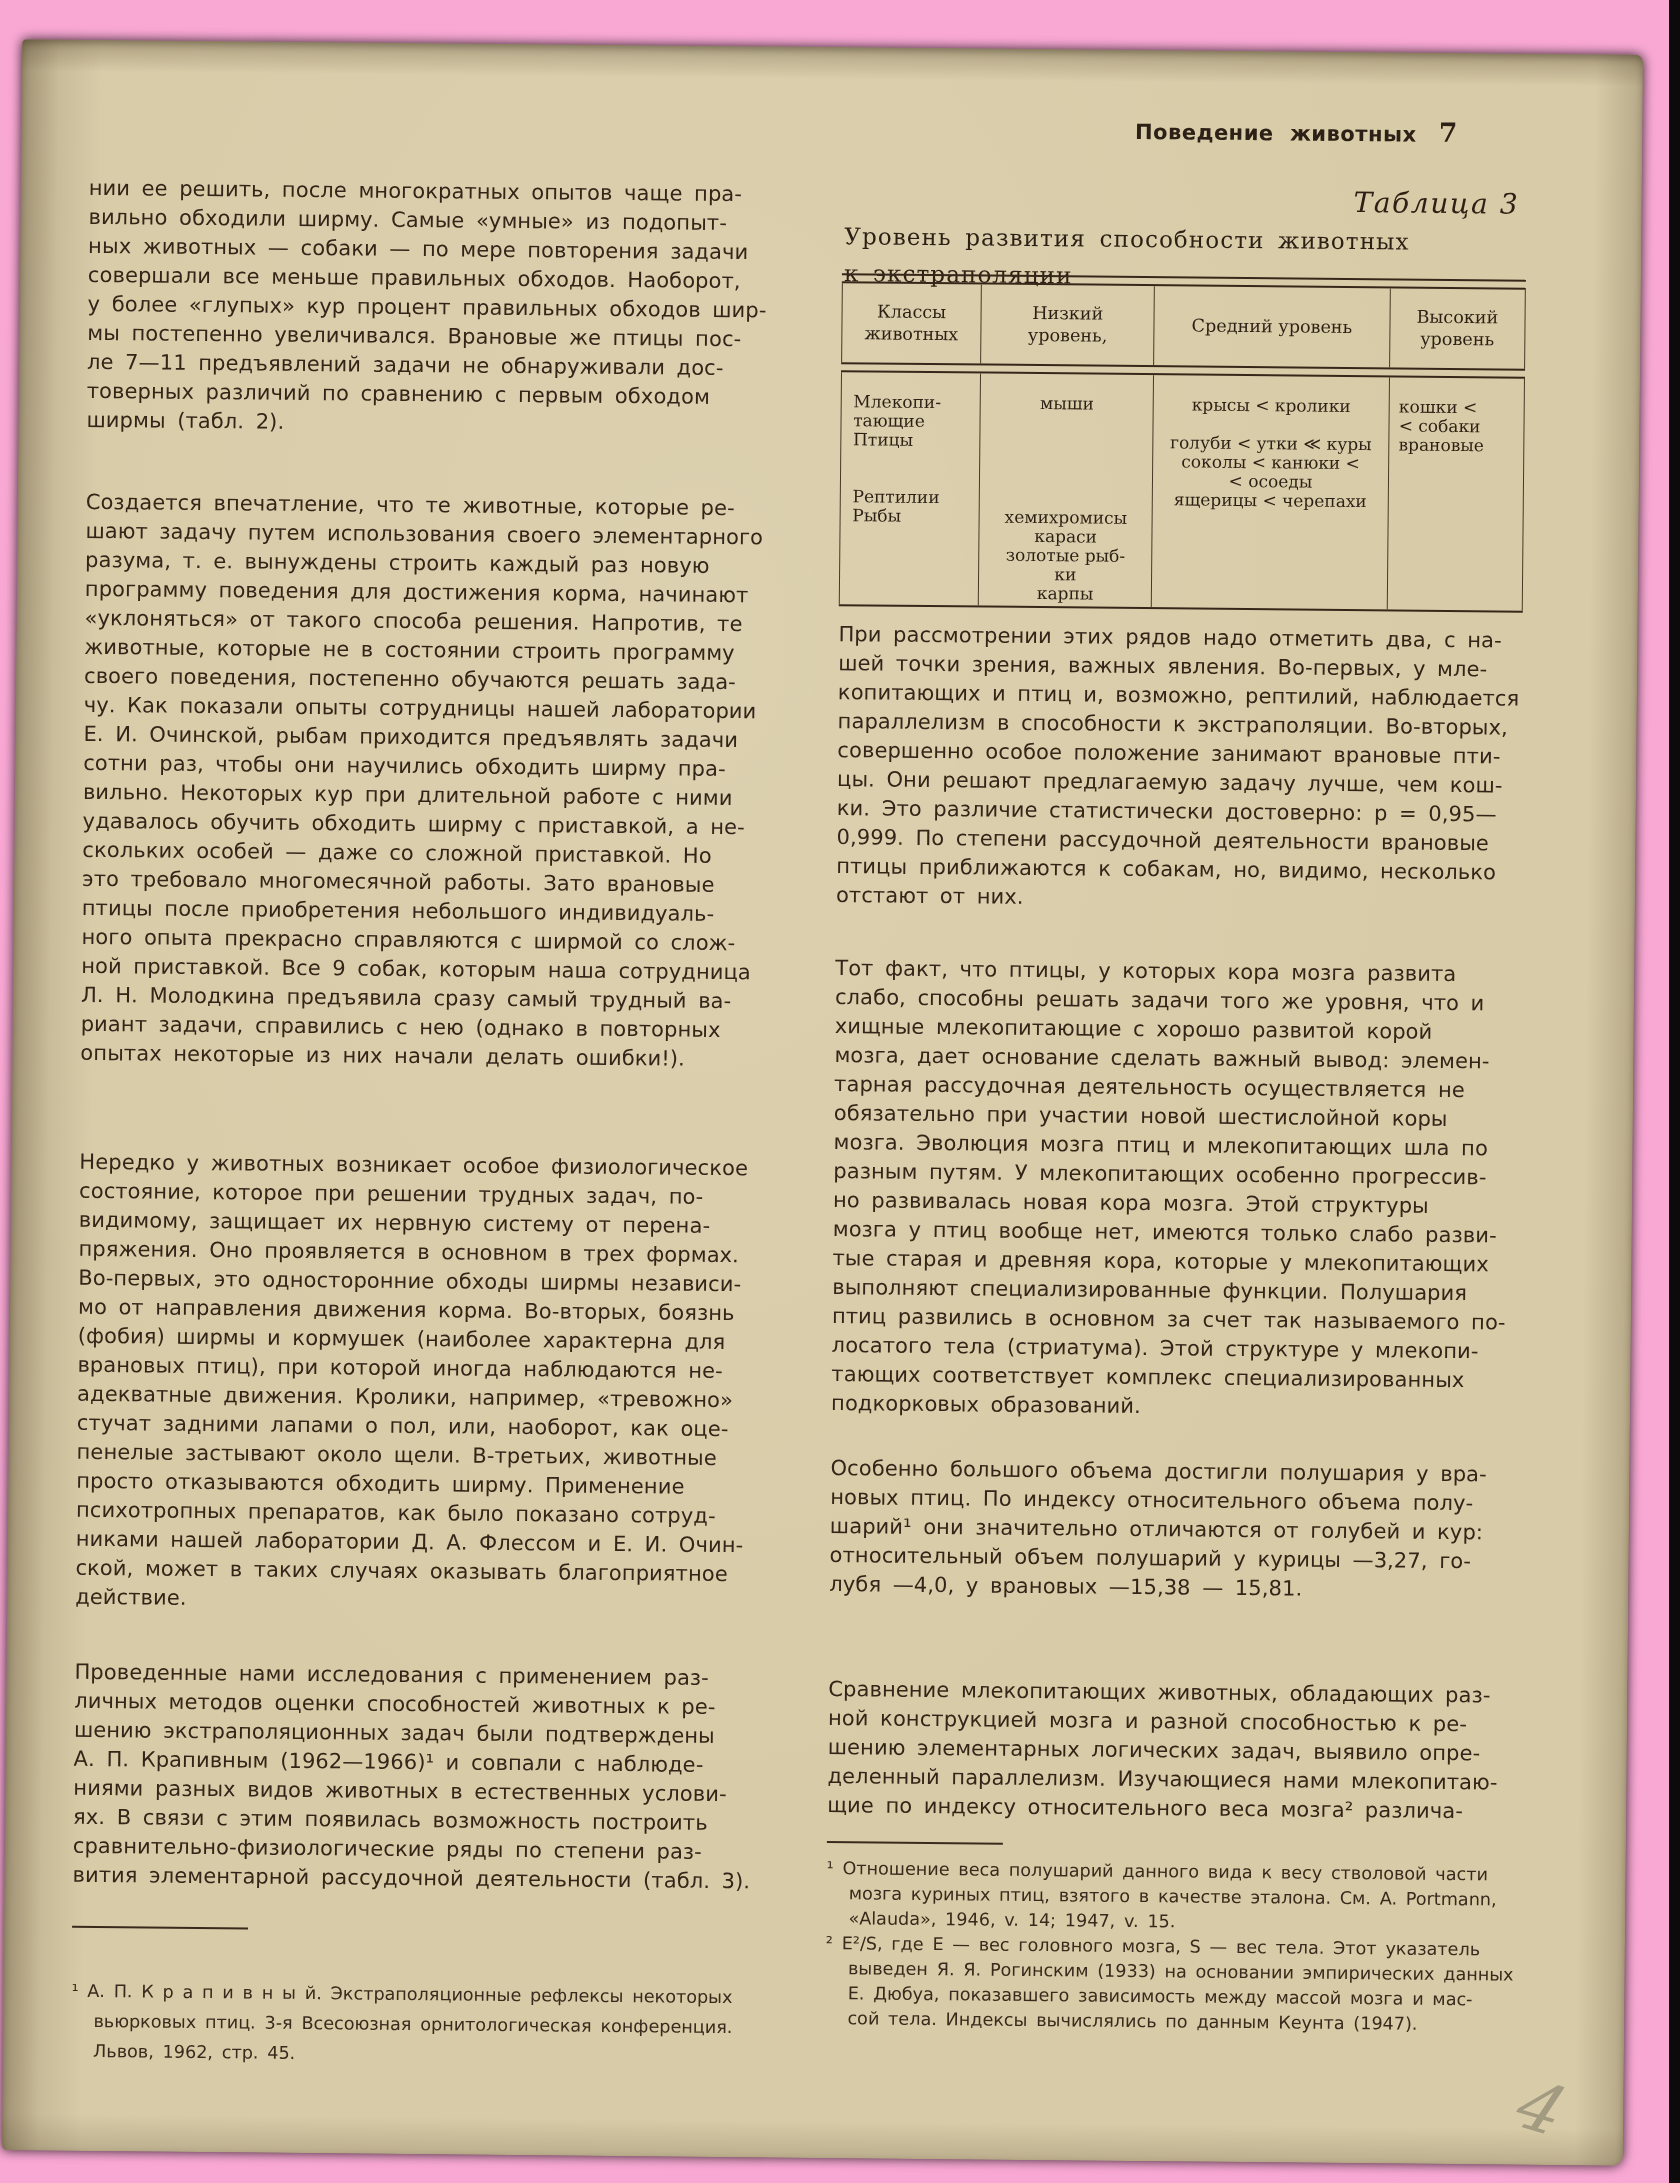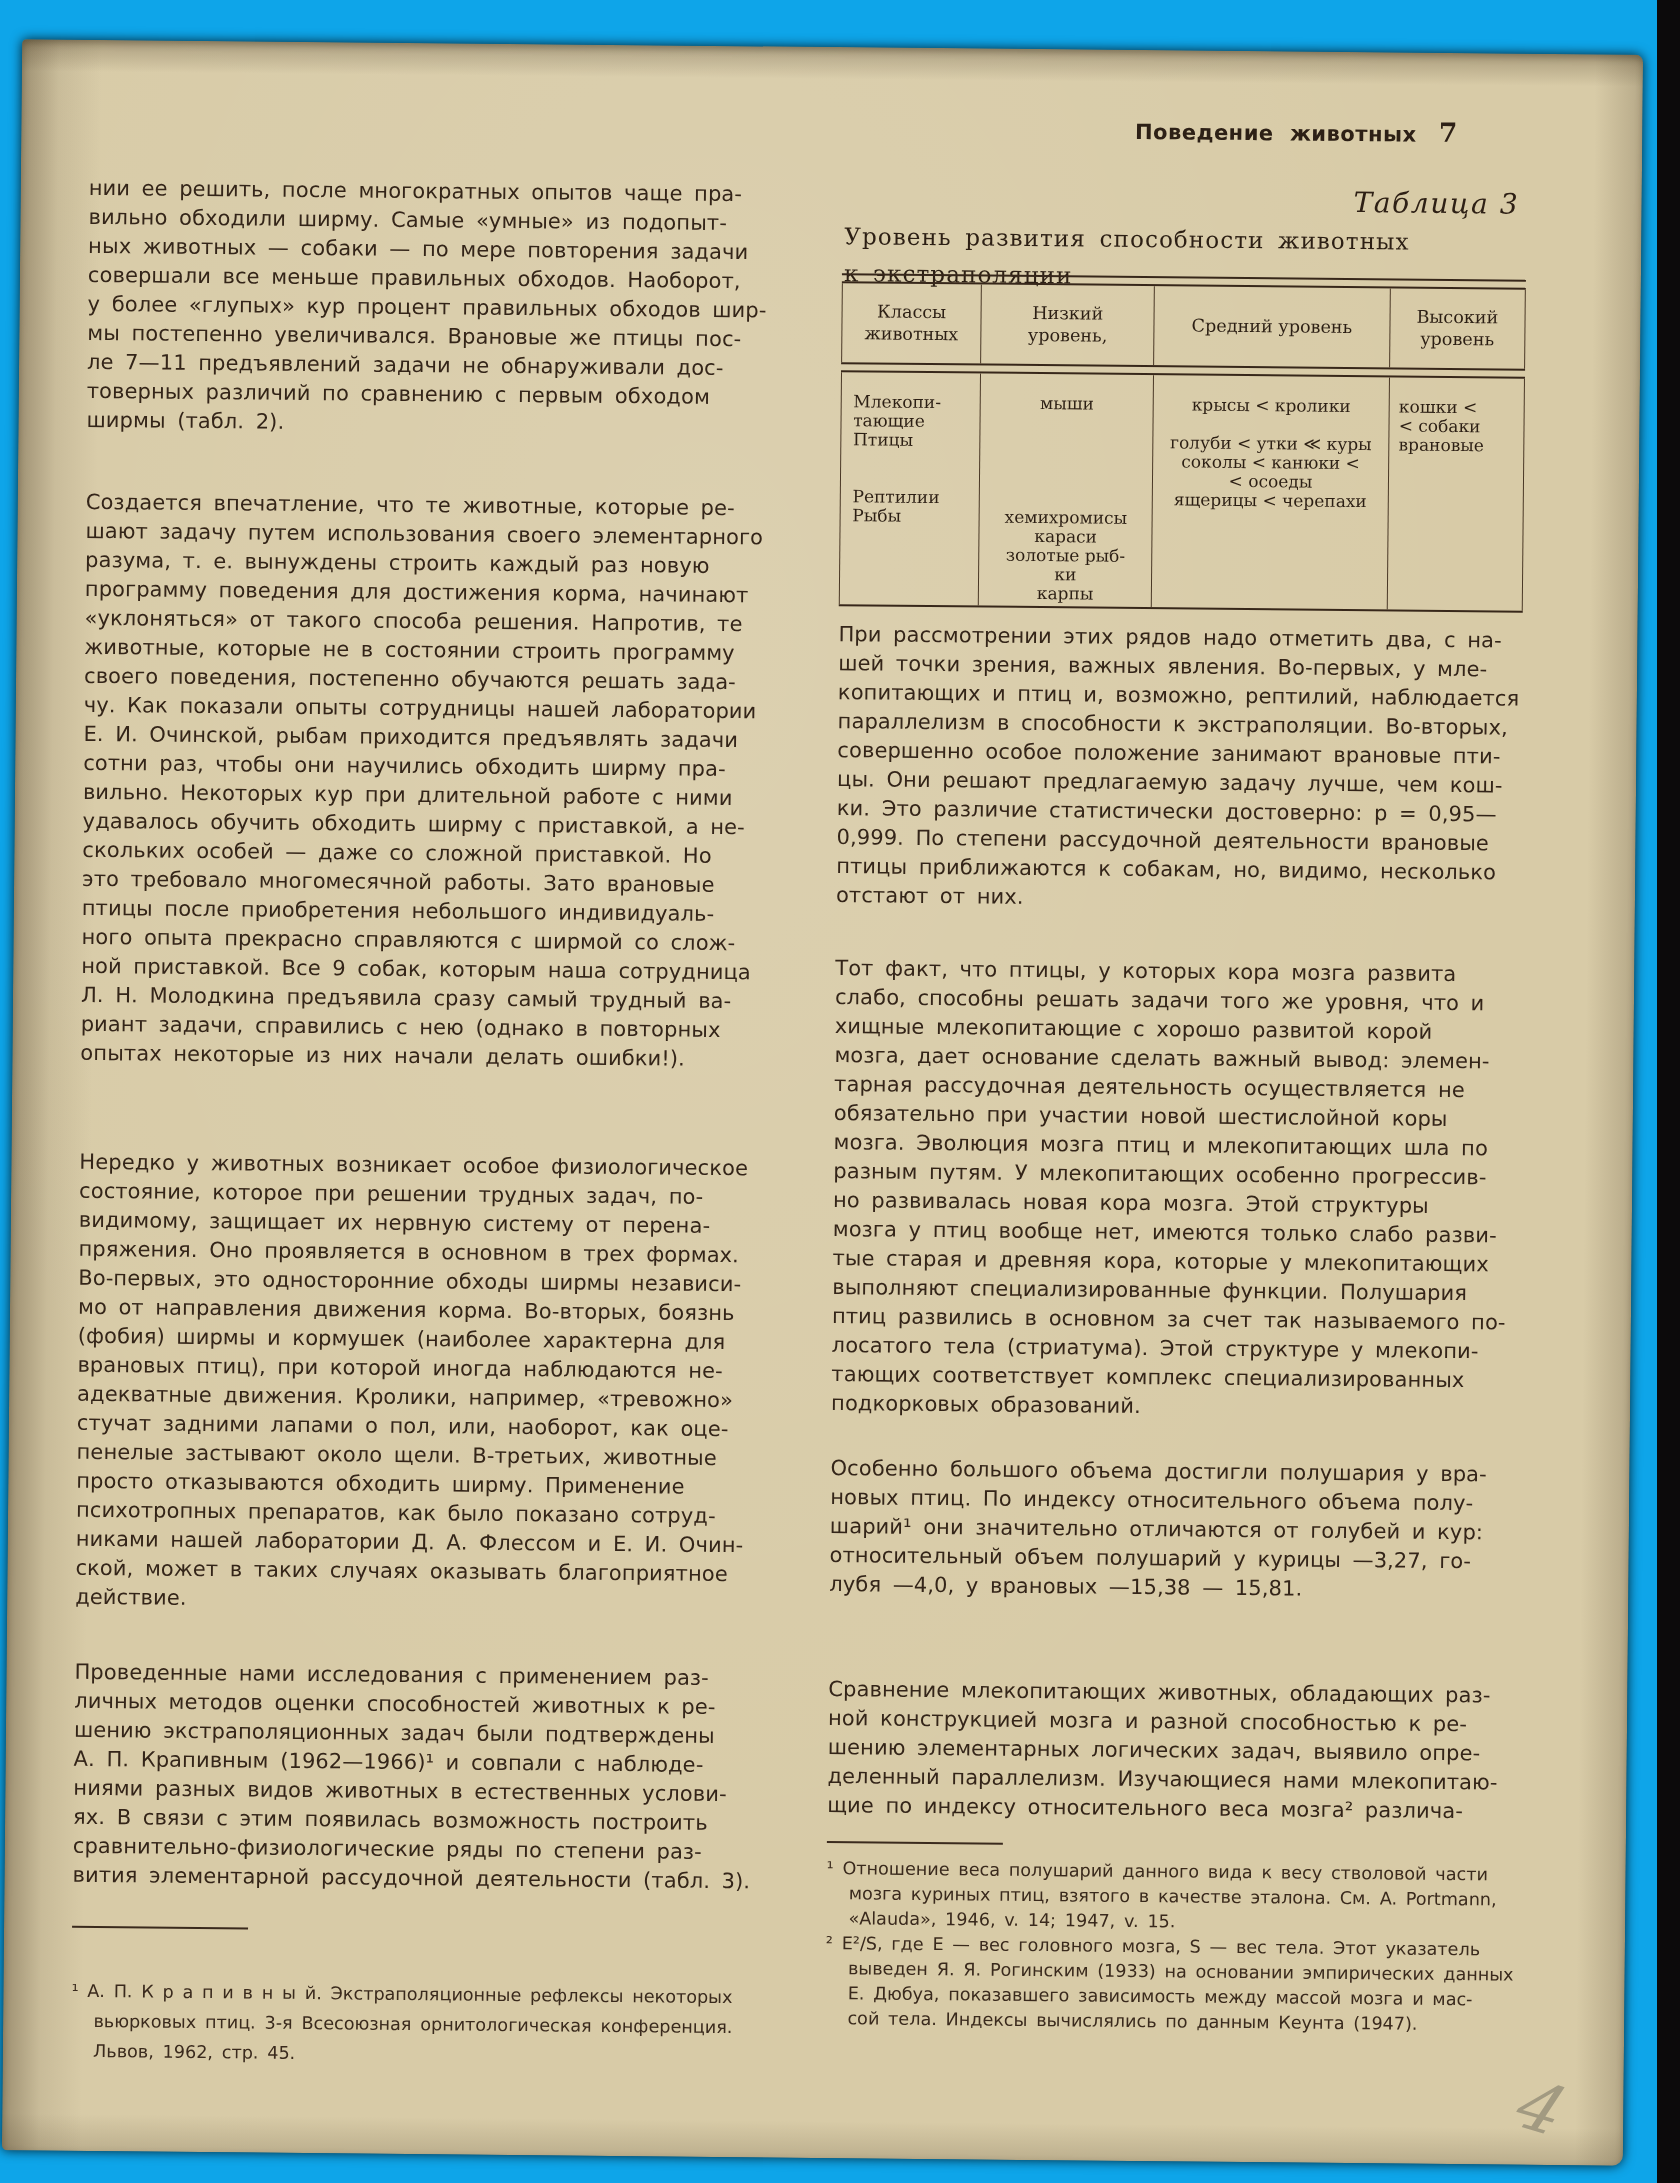--- a/index.html
+++ b/index.html
@@ -1,16 +1,16 @@
 <!DOCTYPE html>
 <html style="font-size:8.5px"><head>
 <meta charset="utf-8">
 <style>
   html,body{margin:0;padding:0;background:#0c0a0b;}
-  #canvas{position:relative;width:1657px;height:2183px;background:#0ea5e9;overflow:hidden;}
+  #canvas{position:relative;width:1657px;height:2183px;background:#f9a8d4;overflow:hidden;padding-left:12px;}
 
   .paper{
     position:absolute;left:11.7px;top:47px;width:1621px;height:2111px;
     background:
       radial-gradient(ellipse at 42% 28%, rgba(255,255,255,0.10) 0%, rgba(255,255,255,0) 60%),
       linear-gradient(90deg, rgba(63,48,26,0.38) 0px, rgba(63,48,26,0.10) 37px, rgba(63,48,26,0) 80px),
       linear-gradient(270deg, rgba(63,48,26,0.22) 0px, rgba(63,48,26,0) 48px),
       linear-gradient(180deg, rgba(63,48,26,0.30) 0px, rgba(63,48,26,0) 32px),
       linear-gradient(0deg, rgba(63,48,26,0.18) 0px, rgba(63,48,26,0) 37px),
       #d8cba7;

